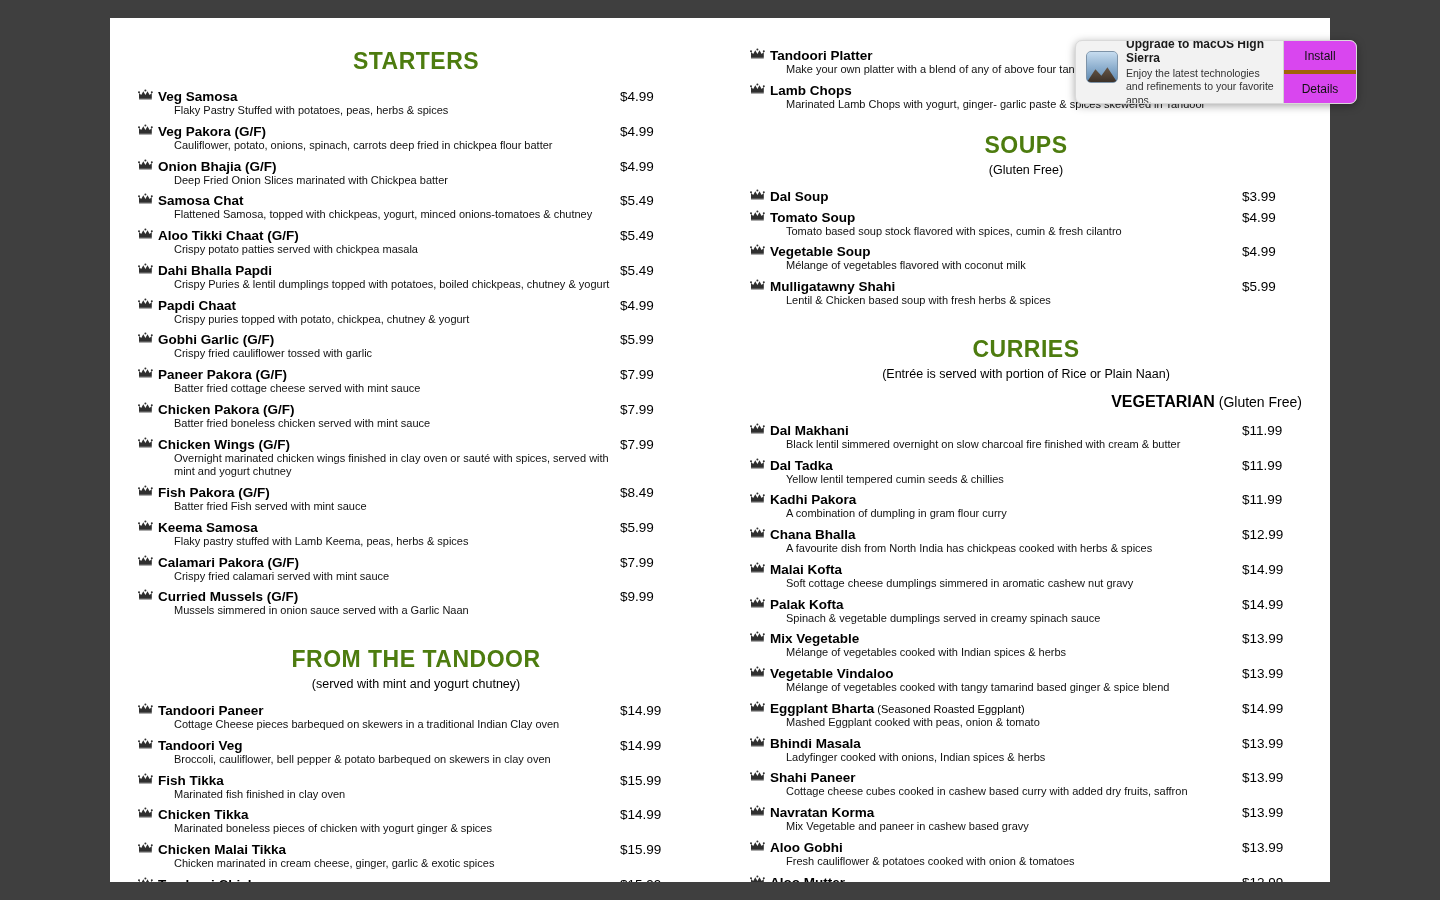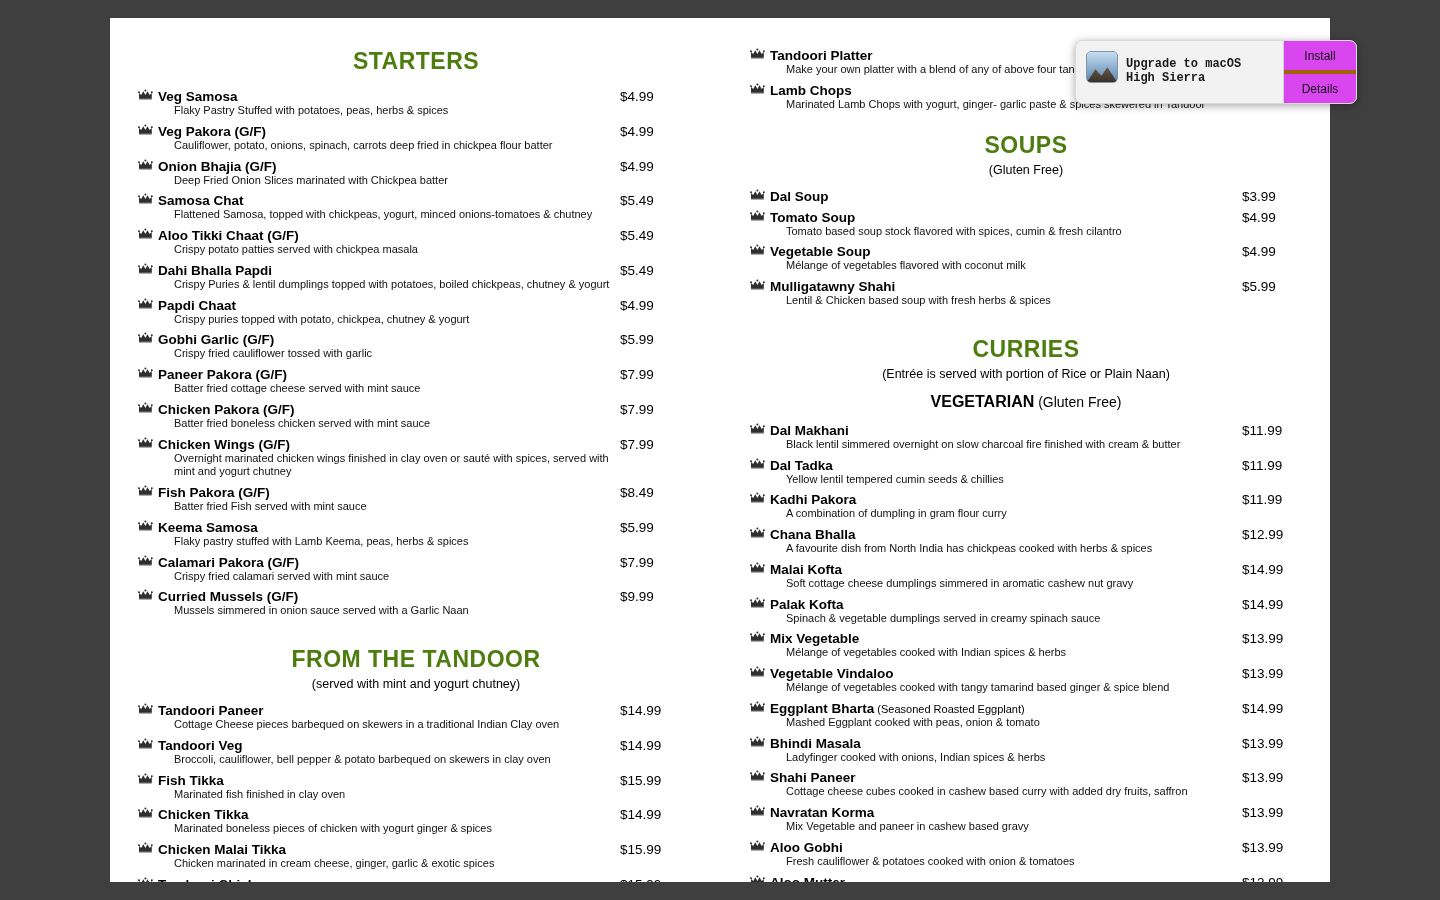--- a/index.html
+++ b/index.html
@@ -46,21 +46,21 @@
   .section-title.big {
     font-size: 23px;
   }
   .section-sub {
     text-align: center;
     font-size: 12.5px;
     margin: -10px 0 12px 0;
     color: #000;
   }
   .subsection-title {
-    text-align: center;
+    text-align: right;
     font-size: 16px;
     font-weight: bold;
     margin: 0 0 12px 0;
     color: #000;
   }
   .subsection-title .gf {
     font-weight: normal;
     font-size: 14px;
   }
   .items { margin: 0; padding: 0; }
@@ -151,21 +151,20 @@
   #notif-icon .sky {
     position: absolute; top:0; left:0; width:100%; height:100%;
     background: linear-gradient(#c6dcef, #5a86b0);
   }
   #notif-text { display: flex; flex-direction: column; justify-content: center; }
   #notif-title {
     font-size: 12px;
     font-weight: bold;
     color: #1a1a1a;
     margin-bottom: 2px;
-    font-family: Liberation Mono, monospace;
   }
   #notif-msg {
     font-size: 10.5px;
     color: #333;
     line-height: 1.25;
   }
   #notif-buttons {
     width: 72px;
     flex: 0 0 auto;
     display: flex;
@@ -875,20 +874,21 @@
   </div>
 
   <div id="notification">
     <div id="notif-body">
       <div id="notif-icon">
         <div class="sky"></div>
         <div class="mountain"></div>
       </div>
       <div id="notif-text">
         <div id="notif-title">Upgrade to macOS High Sierra</div>
+        <div id="notif-msg">Enjoy the latest technologies and refinements to your favorite apps.</div>
       </div>
     </div>
     <div id="notif-buttons">
       <div class="notif-btn">Install</div>
       <div class="notif-btn">Details</div>
     </div>
   </div>
 
 </div>
 

